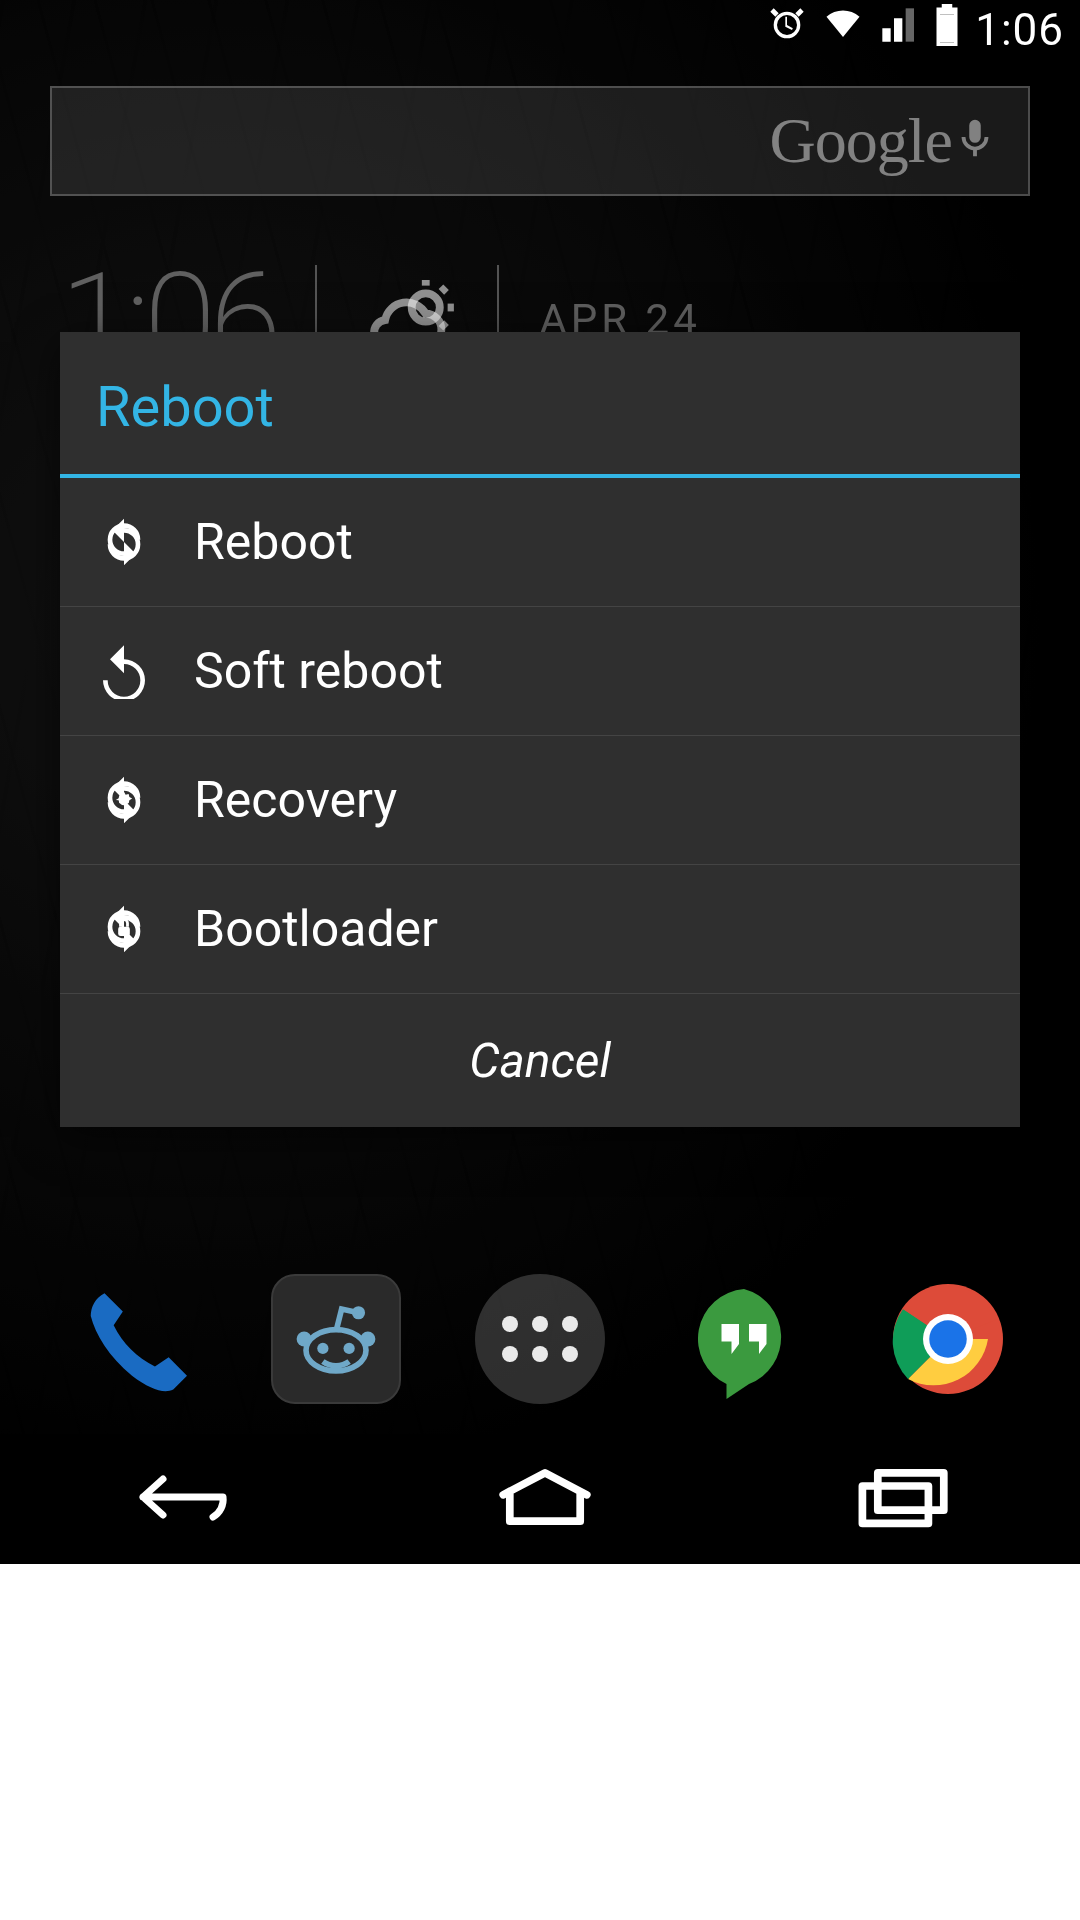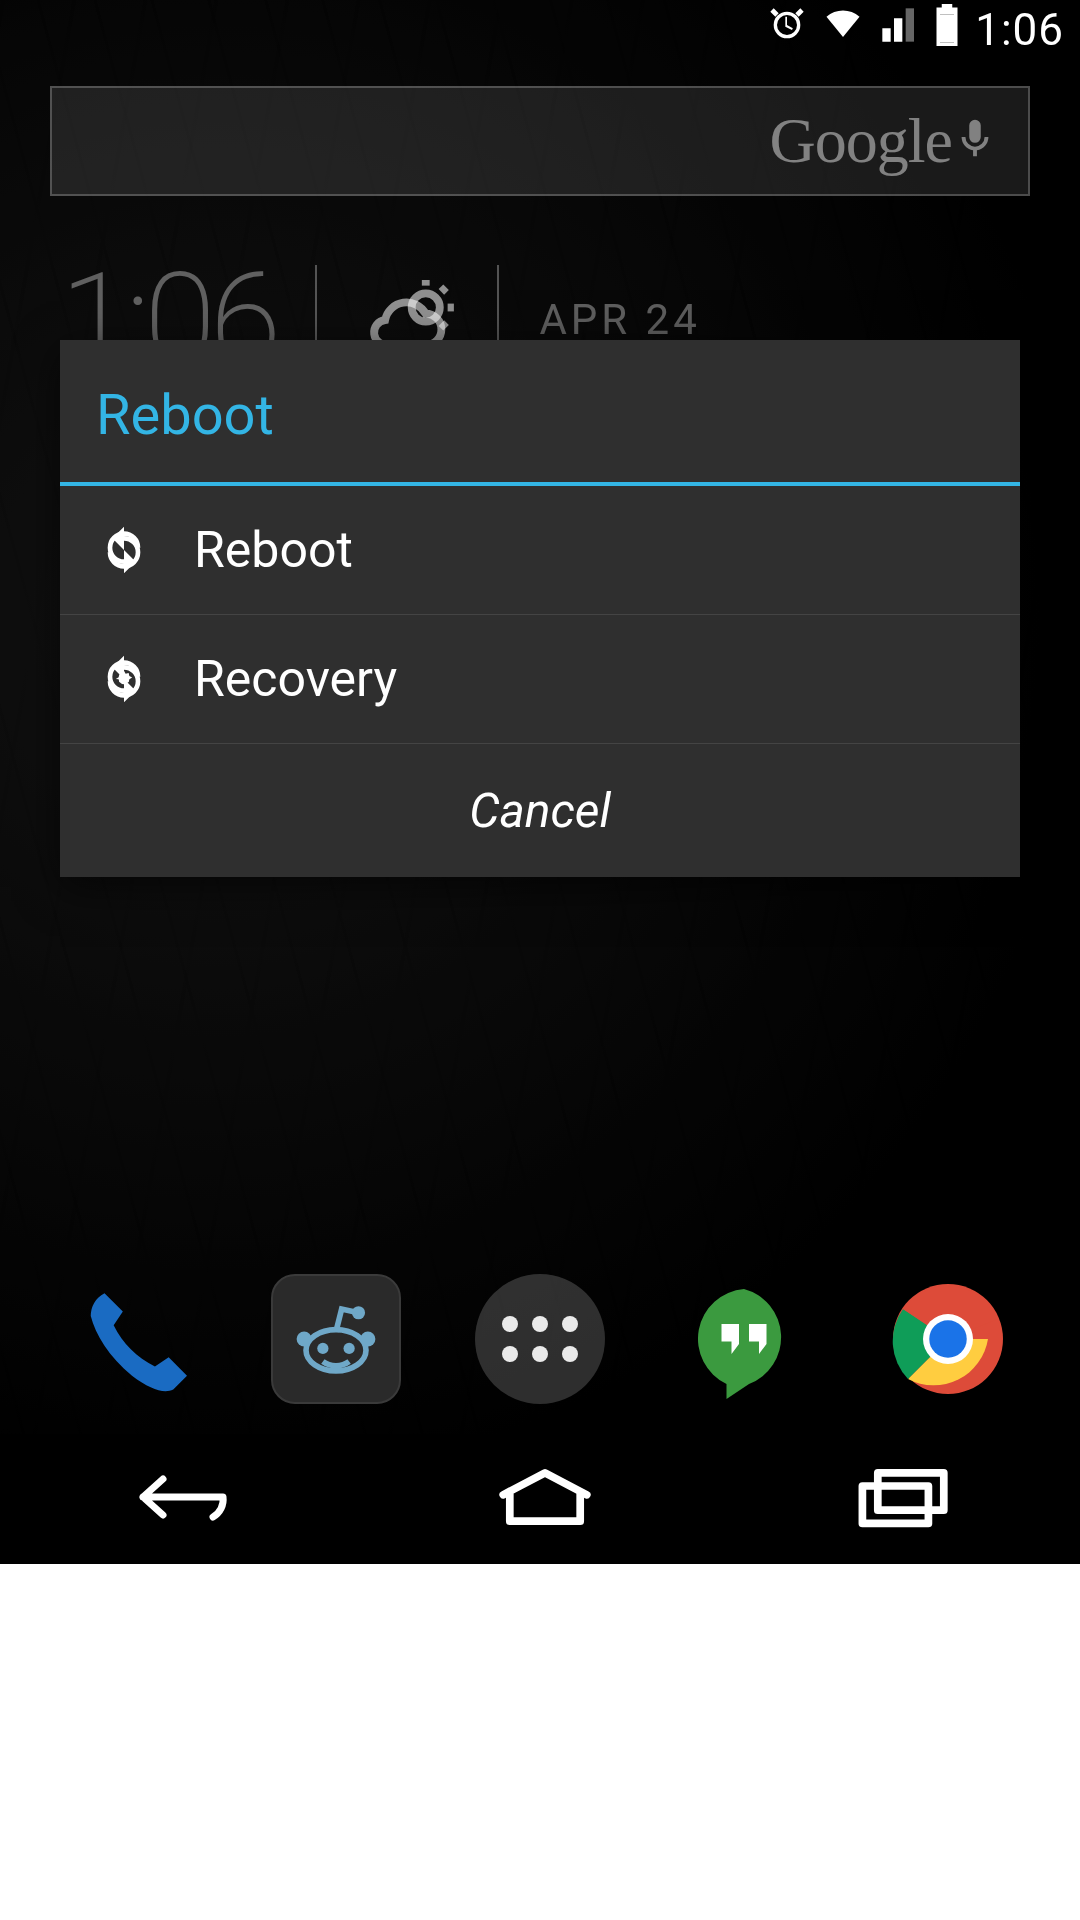--- a/index.html
+++ b/index.html
@@ -60,21 +60,21 @@
   .cw-time{ font-size:130px; font-weight:200; letter-spacing:-6px;}
   .cw-sep{ width:2px; height:110px; background:rgba(255,255,255,.3); margin:0 40px;}
   .cw-weather{ display:flex; align-items:center; gap:20px;}
   .cw-weather svg{ stroke:rgba(255,255,255,.55); fill:none; stroke-width:5;}
   .cw-date{ text-align:center; font-size:42px; letter-spacing:4px; line-height:1.15;}
   .cw-date .dow{ display:block;}
   .cw-date .md{ display:block;}
 
   
   .dialog{
-    position:absolute; left:60px; right:60px; top:340px;
+    position:absolute; left:60px; right:60px; top:332px;
     background:#2f2f2f;
     box-shadow:0 10px 40px rgba(0,0,0,.6);
   }
   .dialog-title{
     color:#33b5e5; font-size:56px; font-weight:400;
     padding:42px 36px 34px;
     border-bottom:4px solid #33b5e5;
   }
   .dialog-item{
     display:flex; align-items:center; gap:40px;
@@ -178,33 +178,52 @@
     <div class="dialog-item">
       <span class="icon">
         <svg width="56" height="56" viewBox="0 0 24 24">
             <path d="M12 6V2L7 7l5 5V8a5 5 0 11-5 5H5a7 7 0 107-7z"></path>
             <path d="M12 18v4l5-5-5-5v4a5 5 0 115-5h2a7 7 0 10-7 7z"></path>
           </svg>
       </span>
       <span>Reboot</span>
     </div>
 
+    <div class="dialog-item">
+      <span class="icon">
+        <svg width="56" height="56" viewBox="0 0 24 24">
+            <path d="M12 5V1L6 7l6 6V9a7 7 0 11-7 7H3a9 9 0 109-9z"></path>
+          </svg>
+      </span>
+      <span>Soft reboot</span>
+    </div>
 
     <div class="dialog-item">
       <span class="icon">
         <svg width="56" height="56" viewBox="0 0 24 24">
           <path d="M12 6V2L7 7l5 5V8a5 5 0 11-5 5H5a7 7 0 107-7z"></path>
             <path d="M12 18v4l5-5-5-5v4a5 5 0 115-5h2a7 7 0 10-7 7z"></path>
           <circle cx="12" cy="12" r="2.2"></circle>
             <path d="M12 8.5l.7 1.2 1.3-.3.3 1.3 1.2.7-1.2.7-.3 1.3-1.3-.3-.7 1.2-.7-1.2-1.3.3-.3-1.3L8.5 12l1.2-.7.3-1.3 1.3.3z" fill="#fff"></path>
         </svg>
       </span>
       <span>Recovery</span>
     </div>
 
+    <div class="dialog-item">
+      <span class="icon">
+        <svg width="56" height="56" viewBox="0 0 24 24">
+          <path d="M12 6V2L7 7l5 5V8a5 5 0 11-5 5H5a7 7 0 107-7z"></path>
+            <path d="M12 18v4l5-5-5-5v4a5 5 0 115-5h2a7 7 0 10-7 7z"></path>
+          <rect x="9.5" y="11" width="5" height="4" rx="1" fill="#fff"></rect>
+            <path d="M10.5 11v-1.5a1.5 1.5 0 013 0V11" stroke="#fff" stroke-width="1.2" fill="none"></path>
+        </svg>
+      </span>
+      <span>Bootloader</span>
+    </div>
 
     <div class="dialog-cancel">Cancel</div>
   </div>
 
   <div class="dock">
     <div class="dock-icon">
       <svg width="110" height="110" viewBox="0 0 24 24">
           <path fill="#1a6bc2" d="M6 2l4 4-2 3c2 4 5 7 9 9l3-2 4 4-3 3c-2 1-5 0-9-3-5-4-8-9-9-13 0-2 1-4 3-5z"></path>
         </svg>
     </div>

